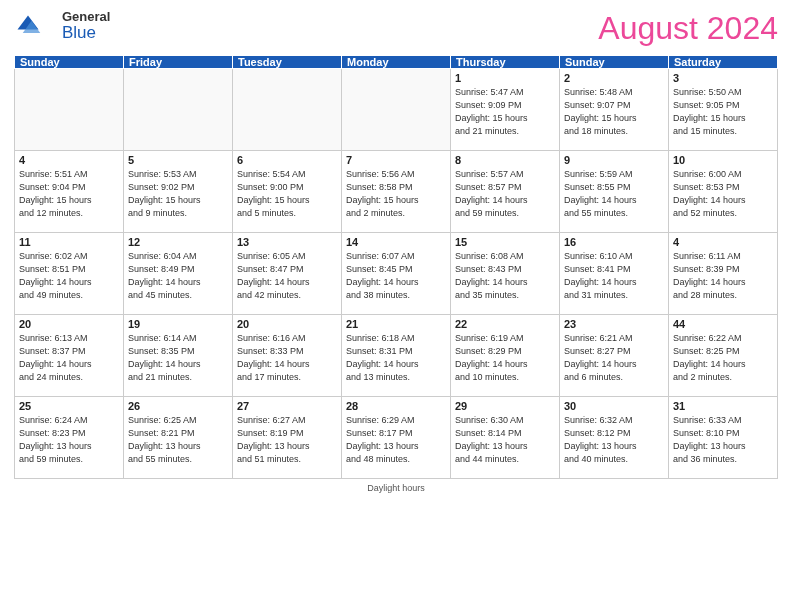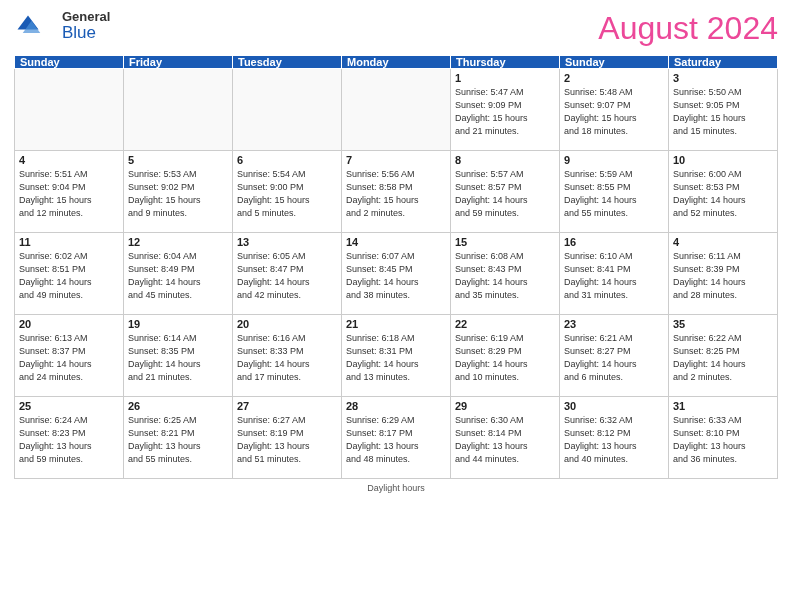--- a/index.html
+++ b/index.html
@@ -231,21 +231,21 @@
           </td>
           <td>
             <span class="day-number">22</span>
             <div class="day-info">Sunrise: 6:19 AM<br>Sunset: 8:29 PM<br>Daylight: 14 hours<br>and 10 minutes.</div>
           </td>
           <td>
             <span class="day-number">23</span>
             <div class="day-info">Sunrise: 6:21 AM<br>Sunset: 8:27 PM<br>Daylight: 14 hours<br>and 6 minutes.</div>
           </td>
           <td>
-            <span class="day-number">35</span>
+            <span class="day-number">44</span>
             <div class="day-info">Sunrise: 6:22 AM<br>Sunset: 8:25 PM<br>Daylight: 14 hours<br>and 2 minutes.</div>
           </td>
         </tr>
         <tr>
           <td>
             <span class="day-number">25</span>
             <div class="day-info">Sunrise: 6:24 AM<br>Sunset: 8:23 PM<br>Daylight: 13 hours<br>and 59 minutes.</div>
           </td>
           <td>
             <span class="day-number">26</span>

